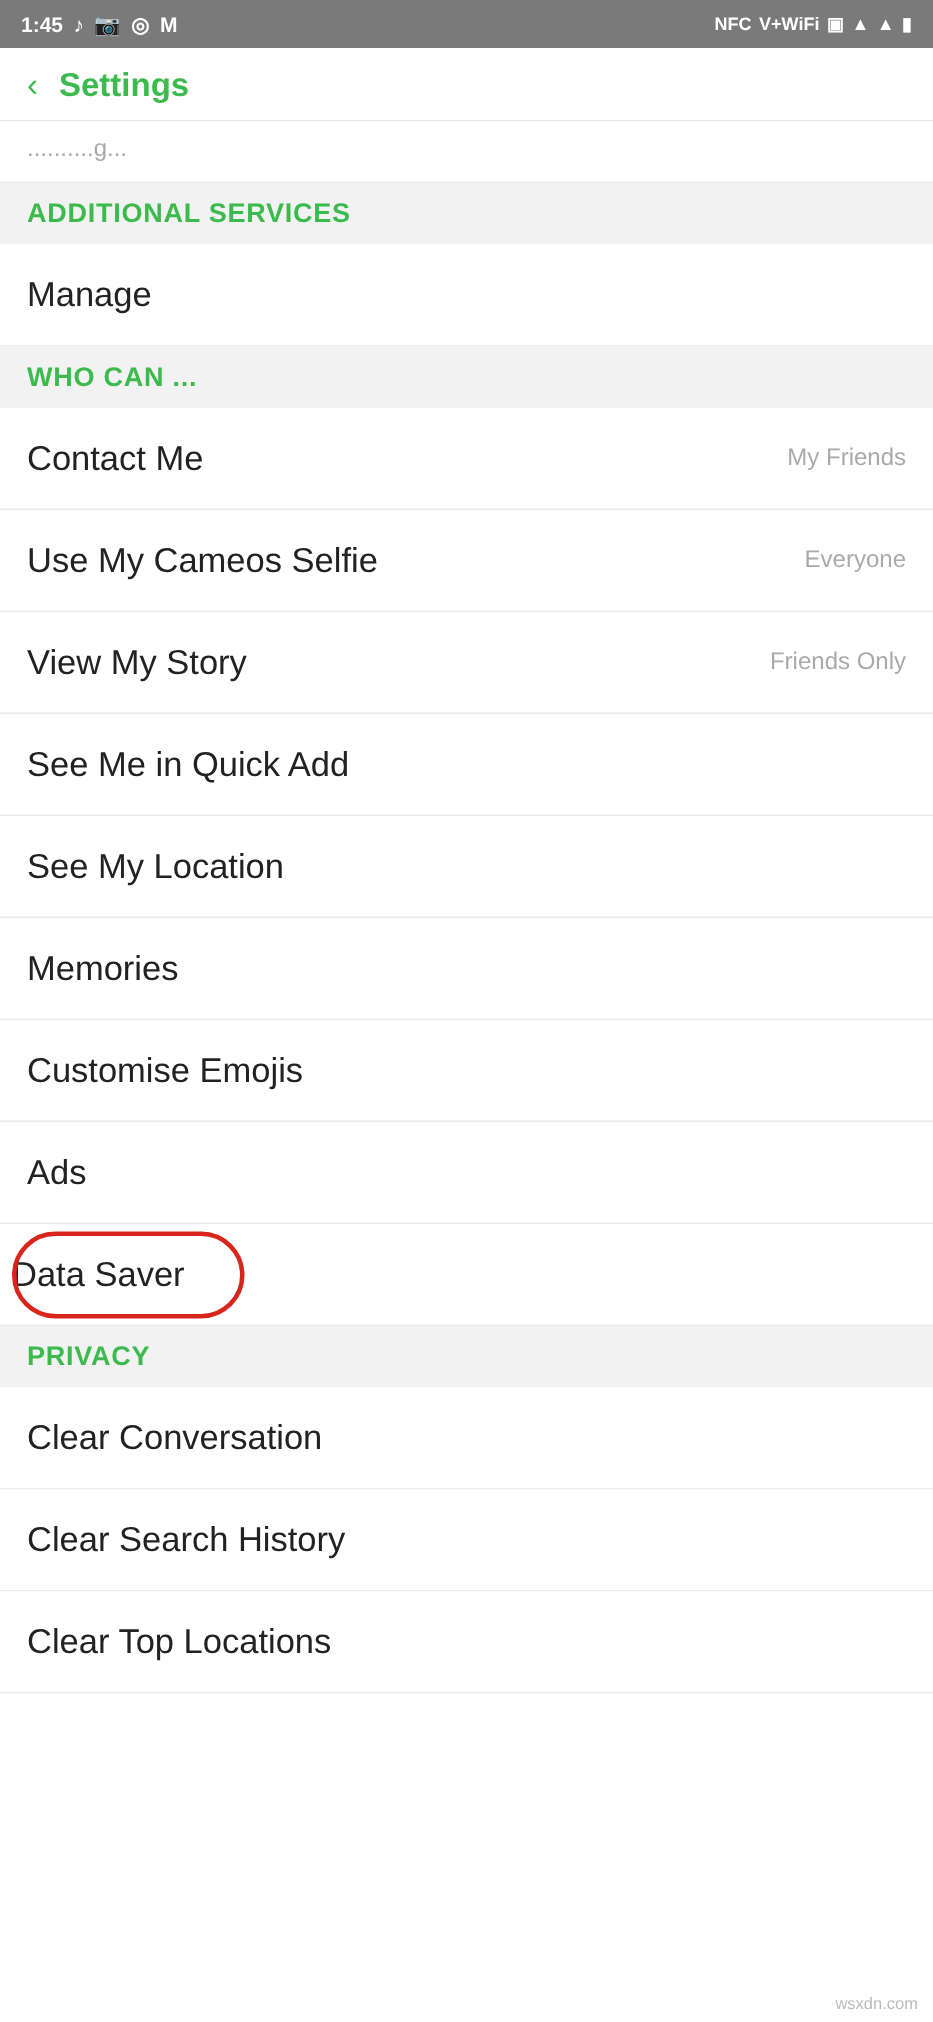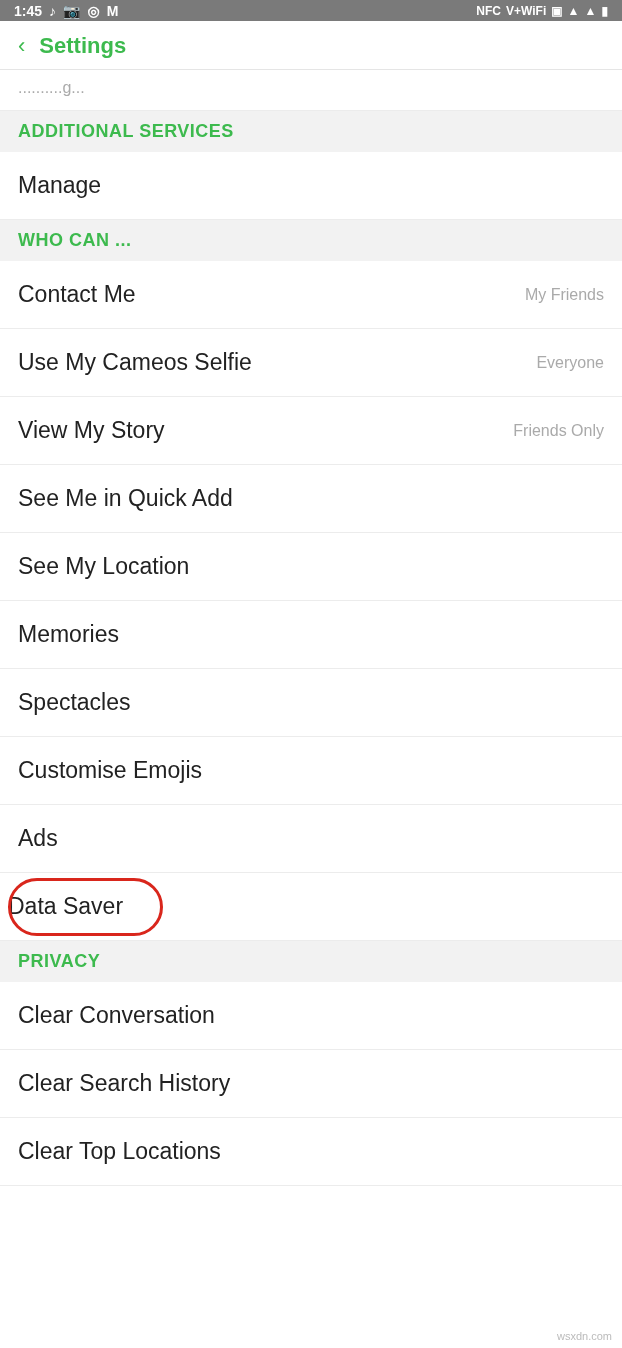--- a/index.html
+++ b/index.html
@@ -14,21 +14,21 @@
     }
 
     
     .status-bar {
       background: #7a7a7a;
       color: #fff;
       display: flex;
       align-items: center;
       justify-content: space-between;
       padding: 0 14px;
-      height: 21px;
+      height: 32px;
       font-size: 14px;
       font-weight: 600;
     }
     .status-left { display: flex; align-items: center; gap: 7px; }
     .status-right { display: flex; align-items: center; gap: 5px; font-size: 12px; }
 
     
     .header {
       background: #fff;
       padding: 12px 18px 10px 18px;
@@ -197,24 +197,20 @@
   <div class="list-item">
     <span class="list-item-label">See My Location</span>
     <span class="list-item-value"></span>
   </div>
 
   <div class="list-item">
     <span class="list-item-label">Memories</span>
     <span class="list-item-value"></span>
   </div>
 
-  <div class="list-item">
-    <span class="list-item-label">Spectacles</span>
-    <span class="list-item-value"></span>
-  </div>
 
   <div class="list-item">
     <span class="list-item-label">Customise Emojis</span>
     <span class="list-item-value"></span>
   </div>
 
   <div class="list-item">
     <span class="list-item-label">Ads</span>
     <span class="list-item-value"></span>
   </div>

